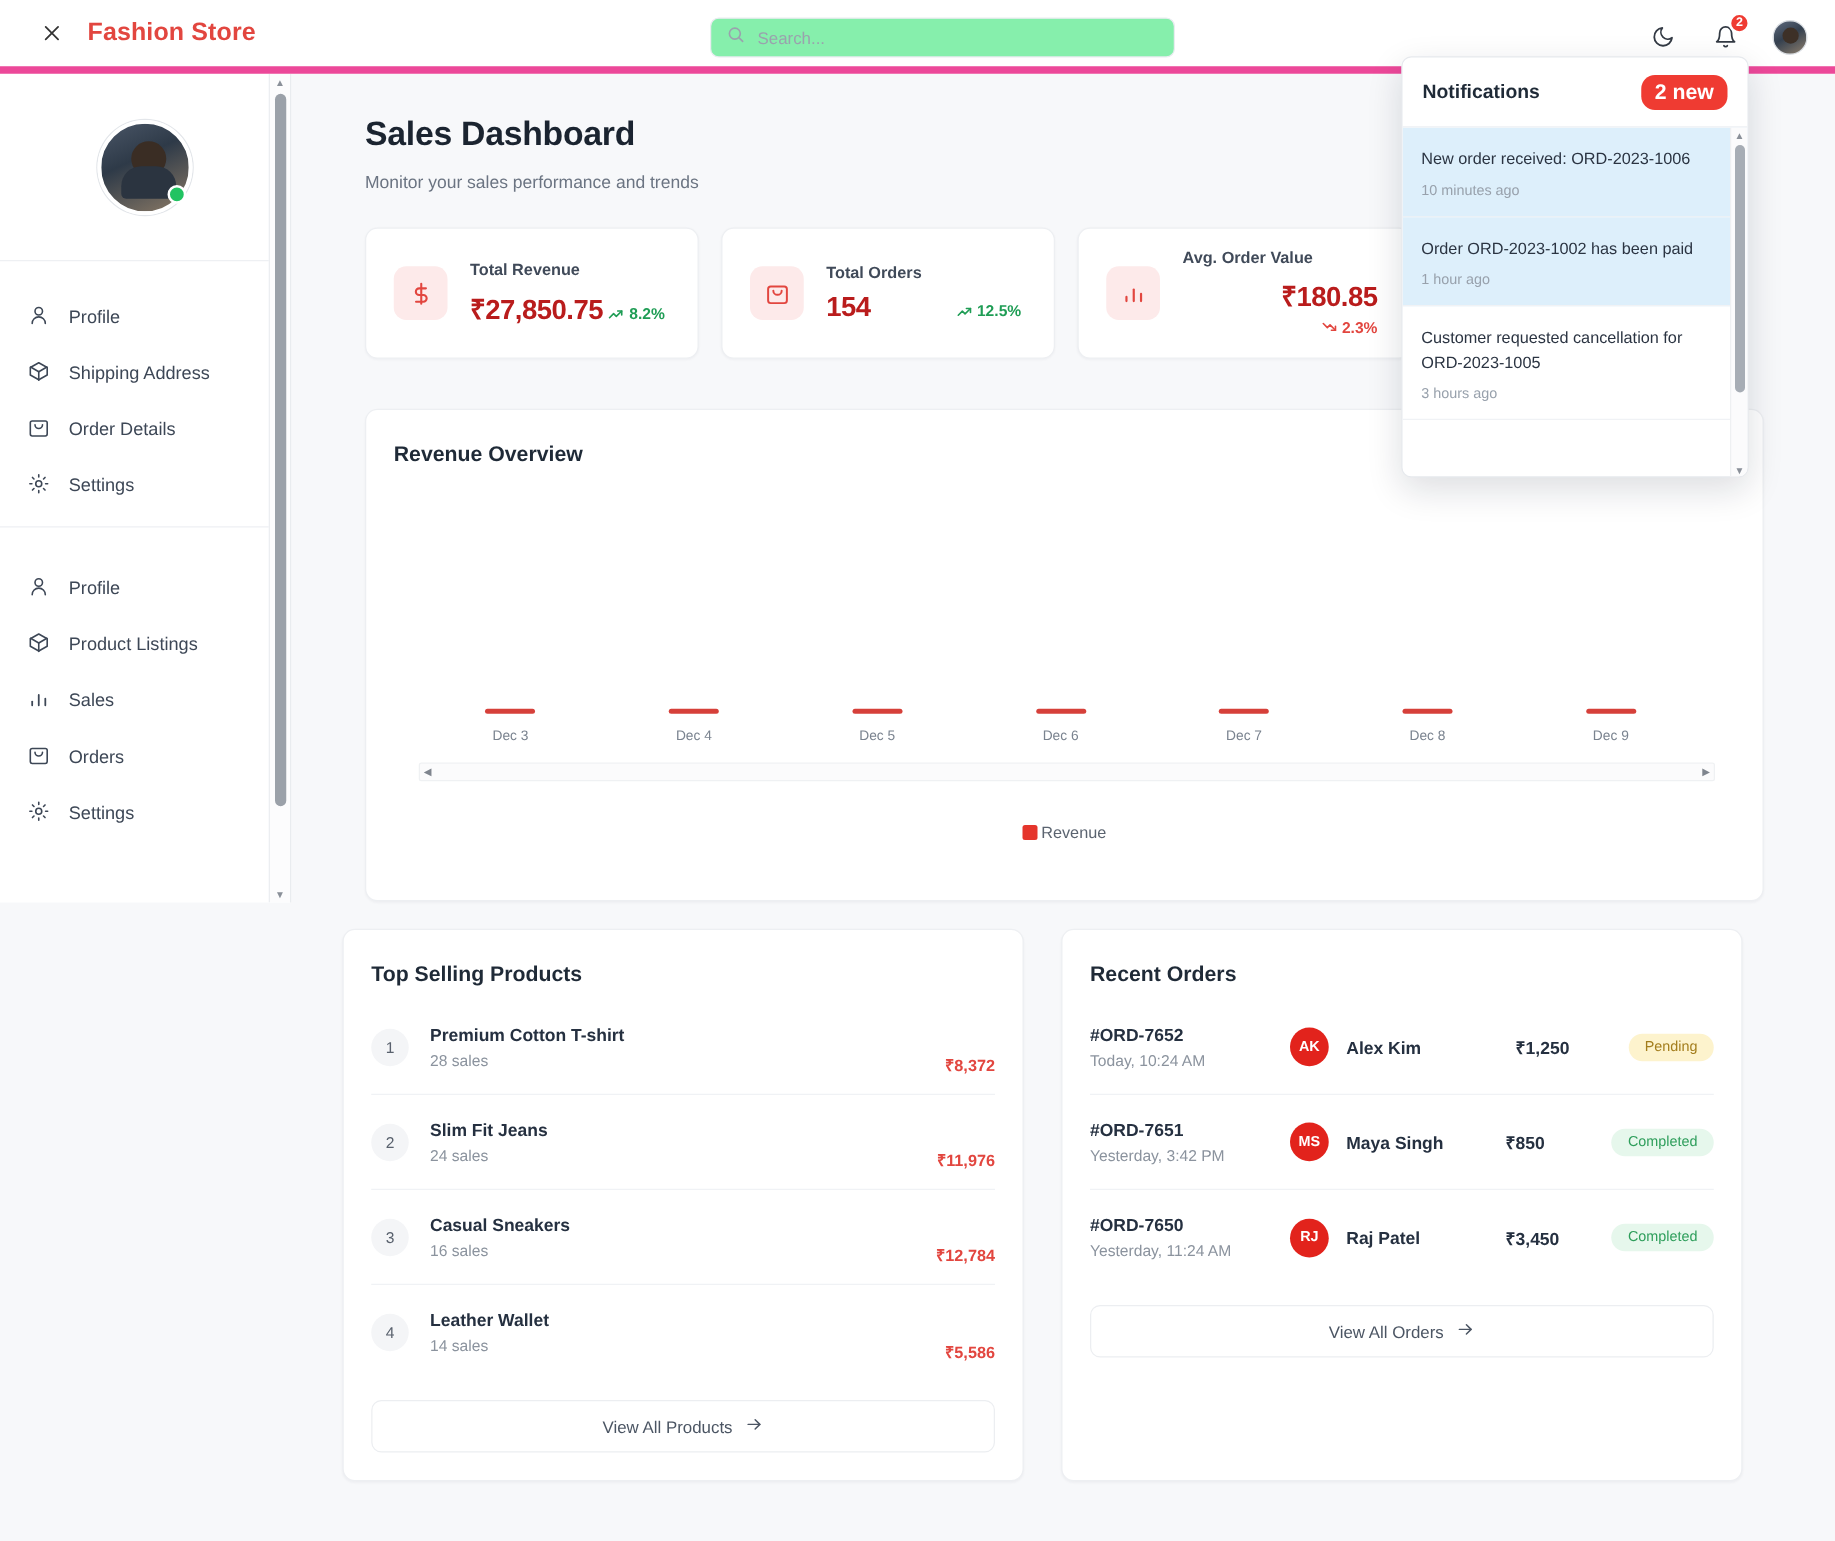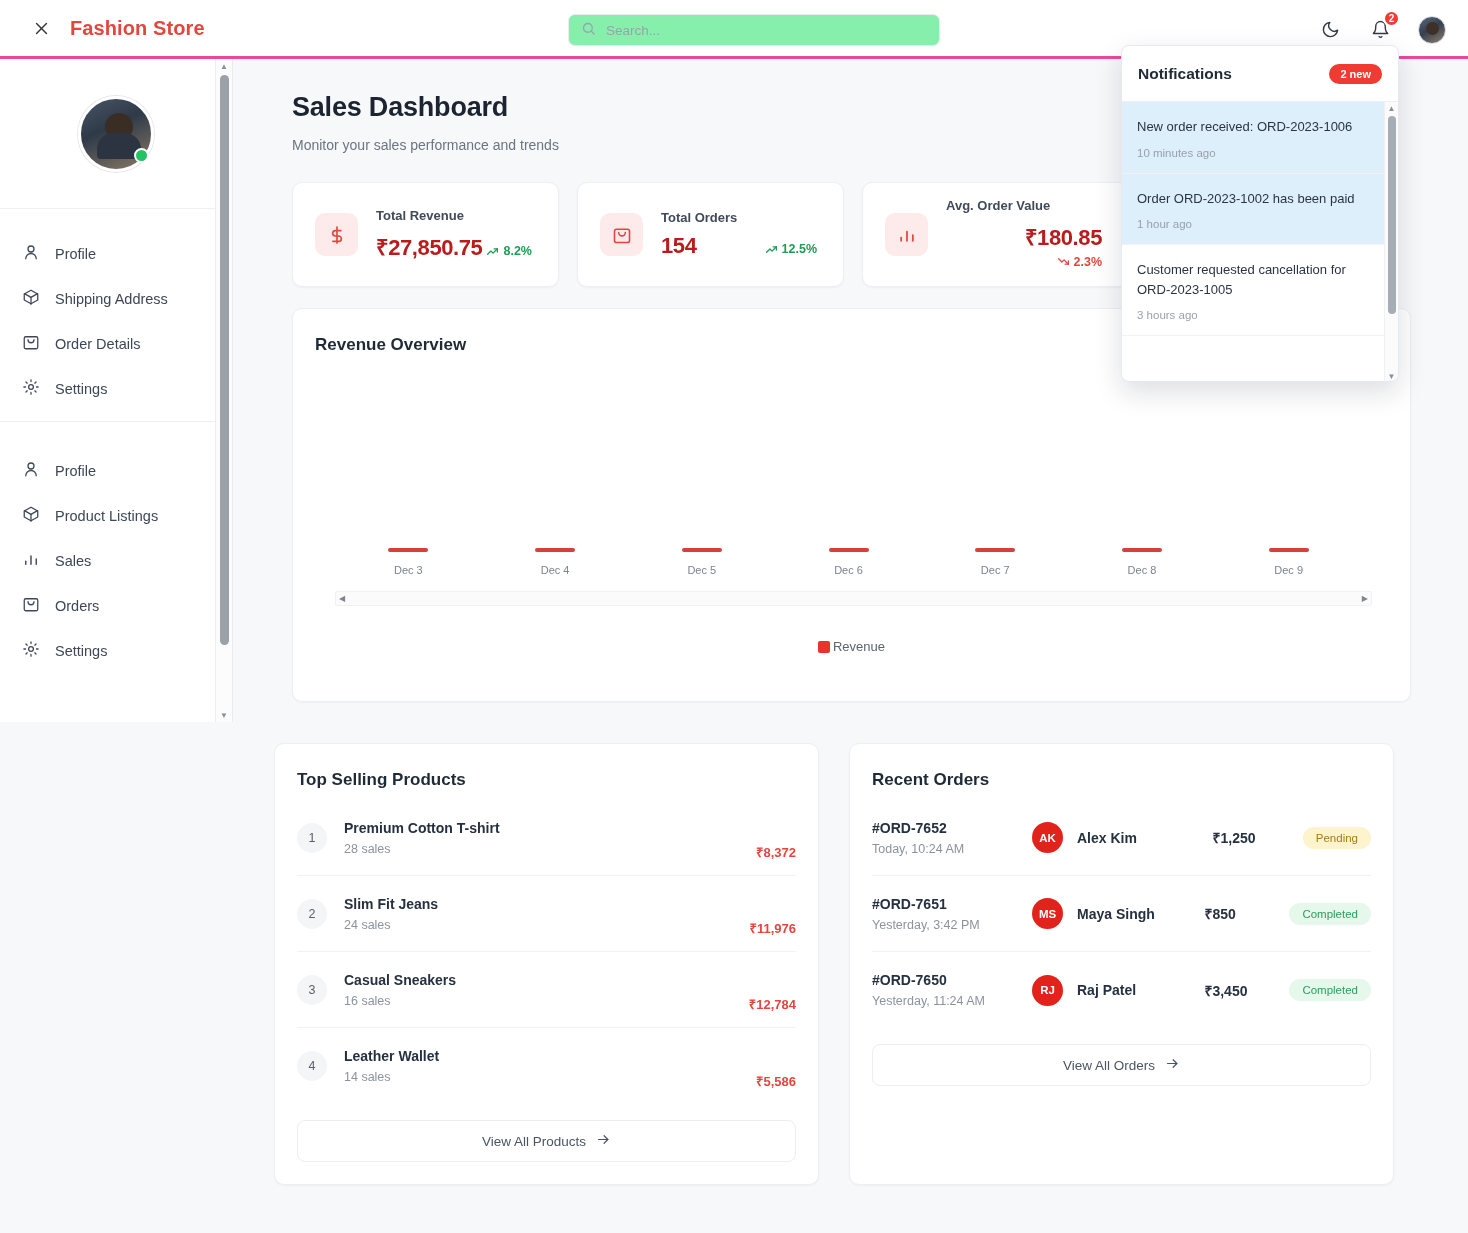--- a/index.html
+++ b/index.html
@@ -7,21 +7,21 @@
     width: 1468px; height: 1233px;
     font-family: "Liberation Sans", sans-serif;
     background: #f7f8fa;
     color: #1f2937;
     overflow: hidden;
   }
 
   
   .topbar {
     position: absolute; top: 0; left: 0; width: 1468px; height: 59px;
-    background: #ffffff; border-bottom: 3px solid #ec4899;
+    background: #ffffff; border-bottom: 6px solid #ec4899;
     display: flex; align-items: center; z-index: 40;
   }
   .close-btn {
     margin-left: 26px; width: 30px; height: 30px;
     display: flex; align-items: center; justify-content: center;
     cursor: pointer; color: #333;
   }
   .brand {
     margin-left: 14px; font-size: 20px; font-weight: bold; color: #e2463f;
     letter-spacing: .1px;
@@ -66,21 +66,21 @@
     position: absolute; left: 1121px; top: 45px; width: 278px; height: 337px;
     background: #fff; border: 1px solid #e6e9ed; border-radius: 8px;
     box-shadow: 0 10px 28px rgba(16,24,40,.14); z-index: 60; overflow: hidden;
   }
   .notif-head {
     height: 56px; display: flex; align-items: center; justify-content: space-between;
     padding: 0 16px; border-bottom: 1px solid #edf0f3;
   }
   .notif-title { font-size: 15.5px; font-weight: bold; color: #1f2a37; }
   .notif-pill {
-    background: #ef3b32; color: #fff; font-size: 11px; font-weight: bold;
+    background: #ef3b32; color: #fff; font-size: 17px; font-weight: bold;
     border-radius: 11px; padding: 4px 11px;
   }
   .notif-list { position: relative; height: 281px; overflow: hidden; }
   .notif-item { padding: 15px 18px 14px 15px; border-bottom: 1px solid #f0f2f5; }
   .notif-item.unread { background: #ddeffb; }
   .notif-text { font-size: 13px; color: #2b3442; line-height: 1.5; }
   .notif-time { font-size: 11.5px; color: #98a1ac; margin-top: 10px; }
   .notif-sb {
     position: absolute; right: 0; top: 0; width: 14px; height: 281px;
     background: #fbfbfc; border-left: 1px solid #eef0f2;
@@ -154,21 +154,21 @@
              color: #e2463f; }
   .stat-body { flex: 1; min-width: 0; }
   .stat-label { font-size: 13px; font-weight: bold; color: #404a59; }
   .stat-row { display: flex; align-items: flex-end; gap: 4px; margin-top: 8px; }
   .stat-val { font-size: 22px; font-weight: bold; color: #b91c1c; letter-spacing: -.4px; }
   .stat-delta { font-size: 12.5px; font-weight: bold; display: flex; align-items: center;
                 gap: 4px; margin-bottom: 3px; white-space: nowrap; }
   .stat-delta.up { color: #1f9d55; }
   .stat-delta.down { color: #e2463f; }
 
-  .chartcard { position: absolute; left: 59px; top: 249px; width: 1119px; height: 394px;
+  .chartcard { position: absolute; left: 59px; top: 268px; width: 1119px; height: 394px;
                padding: 26px 22px 0 22px; }
   .chart-title { font-size: 17px; font-weight: bold; color: #1f2a37; margin-left: 0; }
   .plot { position: relative; height: 245px; margin-top: 16px; }
   .bars { position: absolute; left: 20px; right: 26px; bottom: 40px; height: 200px;
           display: flex; align-items: flex-end; }
   .bcol { flex: 1; display: flex; flex-direction: column; align-items: center; }
   .bar { width: 40px; background: #d6403a; border-radius: 2px; }
   .blabel { font-size: 11px; color: #7a838f; margin-top: 12px; }
   .hscroll { position: absolute; left: 20px; right: 16px; bottom: 10px; height: 15px;
              background: #fbfbfc; border: 1px solid #eff1f3; border-radius: 2px;

